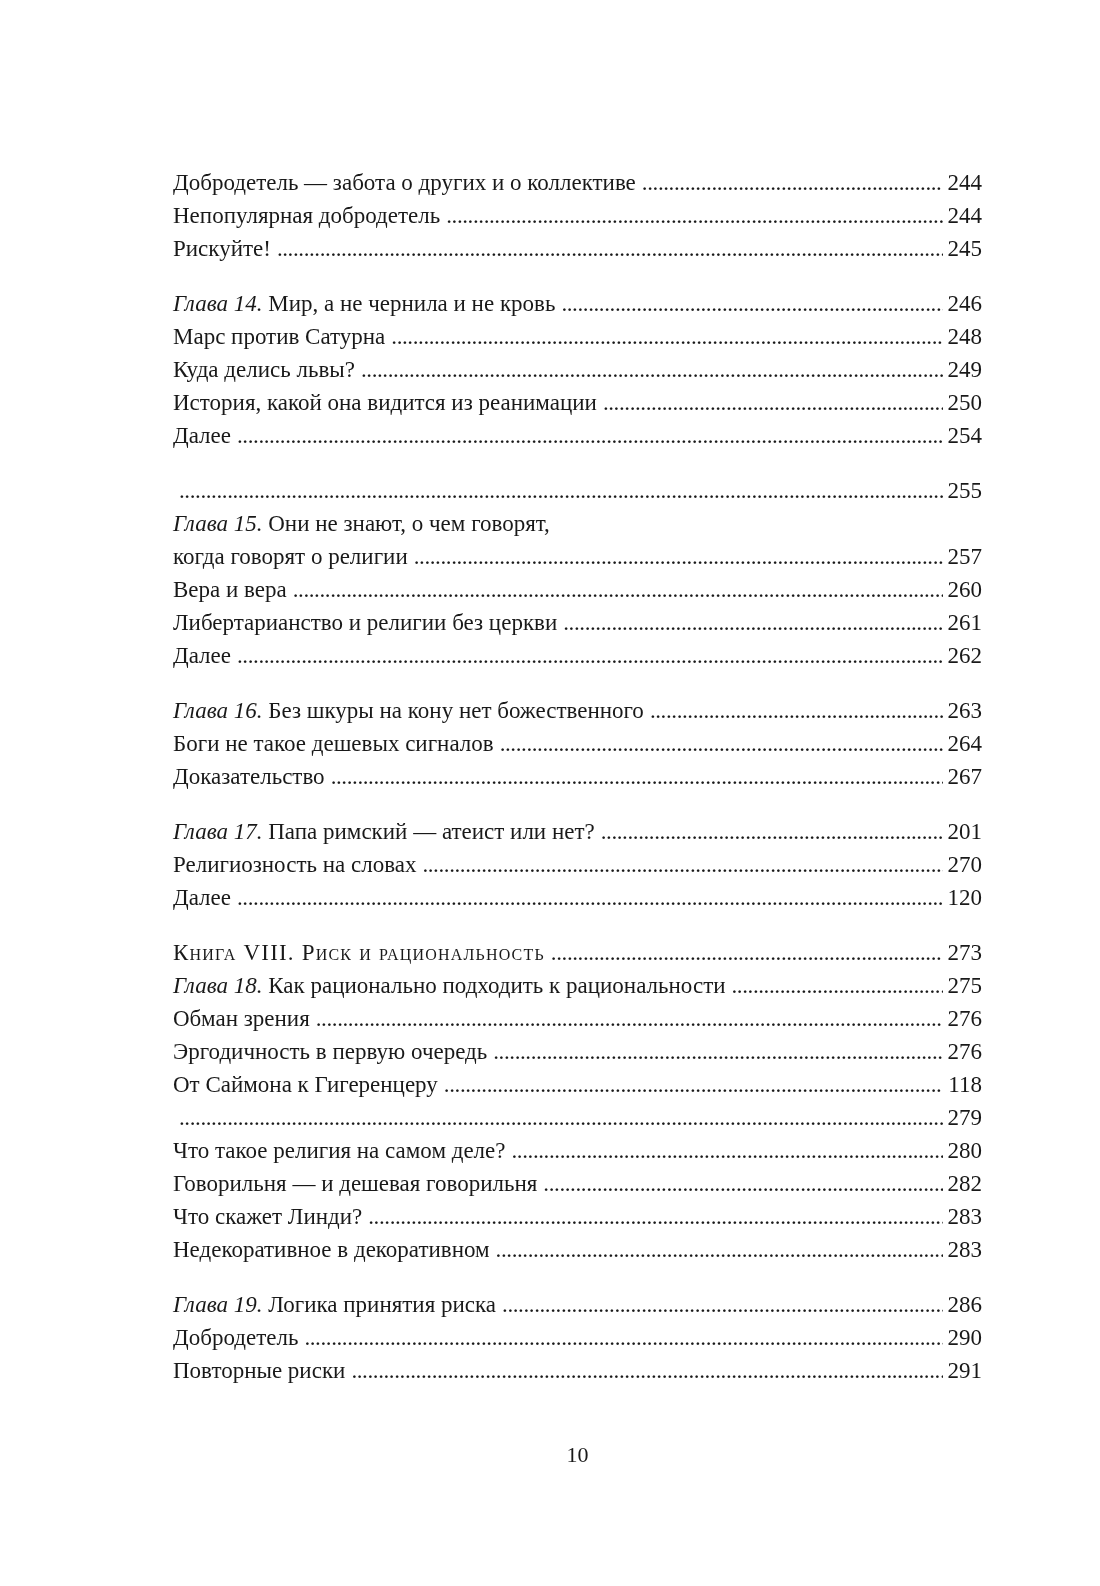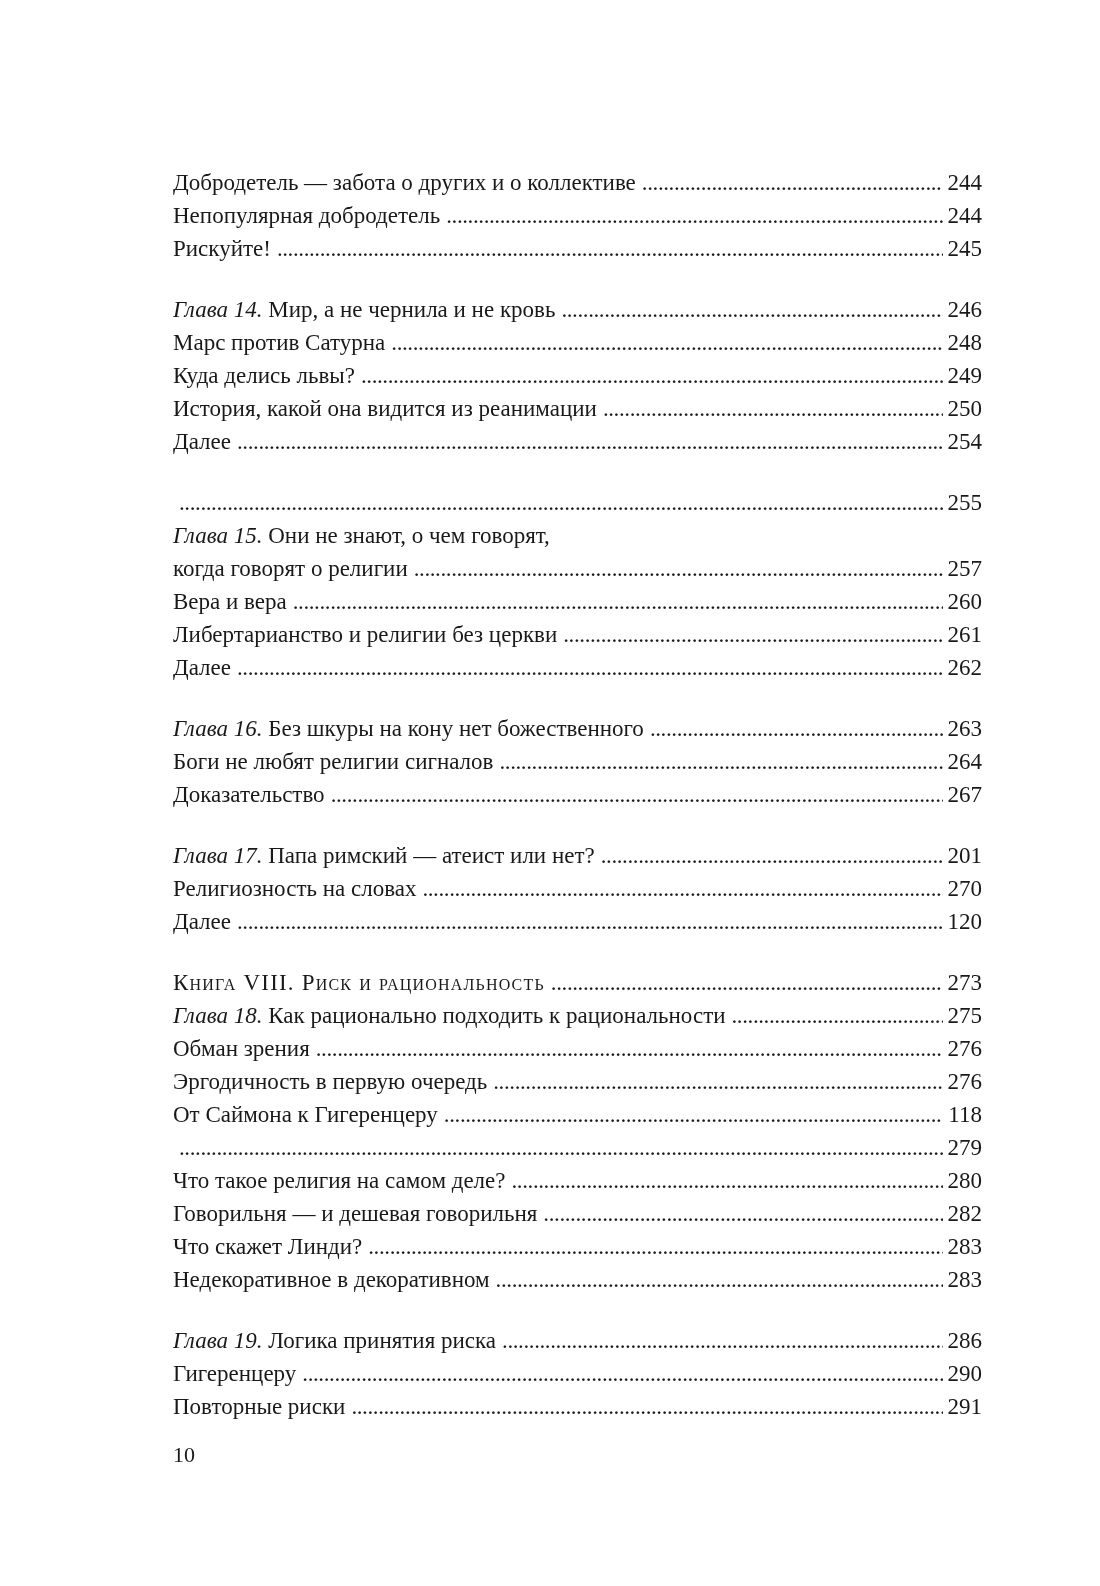--- a/index.html
+++ b/index.html
@@ -22,21 +22,21 @@
   }
   .toc {
     position: absolute;
     left: 173px;
     top: 166px;
     width: 809px;
     font-size: 23px;
     line-height: 33px;
   }
   .toc-group + .toc-group {
-    margin-top: 28px;
+    margin-top: 22px;
   }
   .toc-row {
     display: flex;
     align-items: center;
     white-space: nowrap;
   }
   .toc-label {
     flex: 0 0 auto;
   }
   .toc-label em {
@@ -58,21 +58,21 @@
   .toc-page {
     flex: 0 0 auto;
     min-width: 36px;
     text-align: right;
   }
   .folio {
     position: absolute;
     left: 173px;
     top: 1438px;
     width: 809px;
-    text-align: left;
+    text-align: center;
     font-size: 22px;
     line-height: 33px;
   }
 </style>
 </head>
 <body>
 
 <main class="page">
   <section class="toc" id="toc-root">
       <div class="toc-group">
@@ -148,21 +148,21 @@
           <span class="toc-page">262</span>
         </div>
       </div>
       <div class="toc-group">
         <div class="toc-row">
           <span class="toc-label"><em>Глава 16.</em> Без шкуры на кону нет божественного</span>
           <span class="toc-dots">................................................................................................................................................................................................................................................</span>
           <span class="toc-page">263</span>
         </div>
         <div class="toc-row">
-          <span class="toc-label">Боги не любят религии сигналов</span>
+          <span class="toc-label">Боги не такое дешевых сигналов</span>
           <span class="toc-dots">................................................................................................................................................................................................................................................</span>
           <span class="toc-page">264</span>
         </div>
         <div class="toc-row">
           <span class="toc-label">Доказательство</span>
           <span class="toc-dots">................................................................................................................................................................................................................................................</span>
           <span class="toc-page">267</span>
         </div>
       </div>
       <div class="toc-group">
@@ -233,21 +233,21 @@
           <span class="toc-page">283</span>
         </div>
       </div>
       <div class="toc-group">
         <div class="toc-row">
           <span class="toc-label"><em>Глава 19.</em> Логика принятия риска</span>
           <span class="toc-dots">................................................................................................................................................................................................................................................</span>
           <span class="toc-page">286</span>
         </div>
         <div class="toc-row">
-          <span class="toc-label">Гигеренцеру</span>
+          <span class="toc-label">Добродетель</span>
           <span class="toc-dots">................................................................................................................................................................................................................................................</span>
           <span class="toc-page">290</span>
         </div>
         <div class="toc-row">
           <span class="toc-label">Повторные риски</span>
           <span class="toc-dots">................................................................................................................................................................................................................................................</span>
           <span class="toc-page">291</span>
         </div>
       </div>
     </section>

